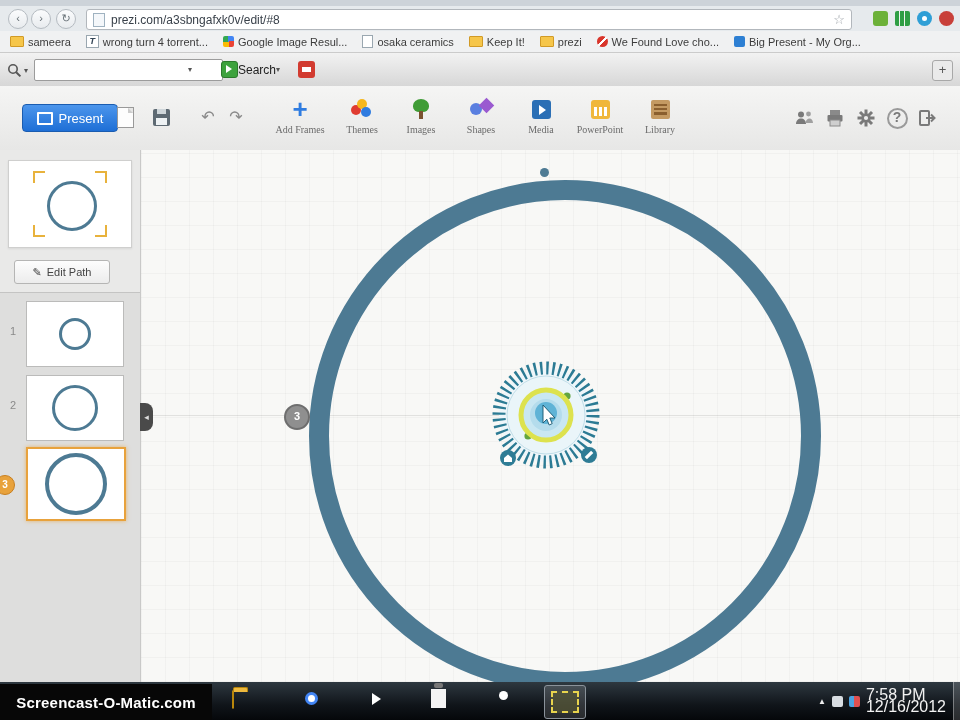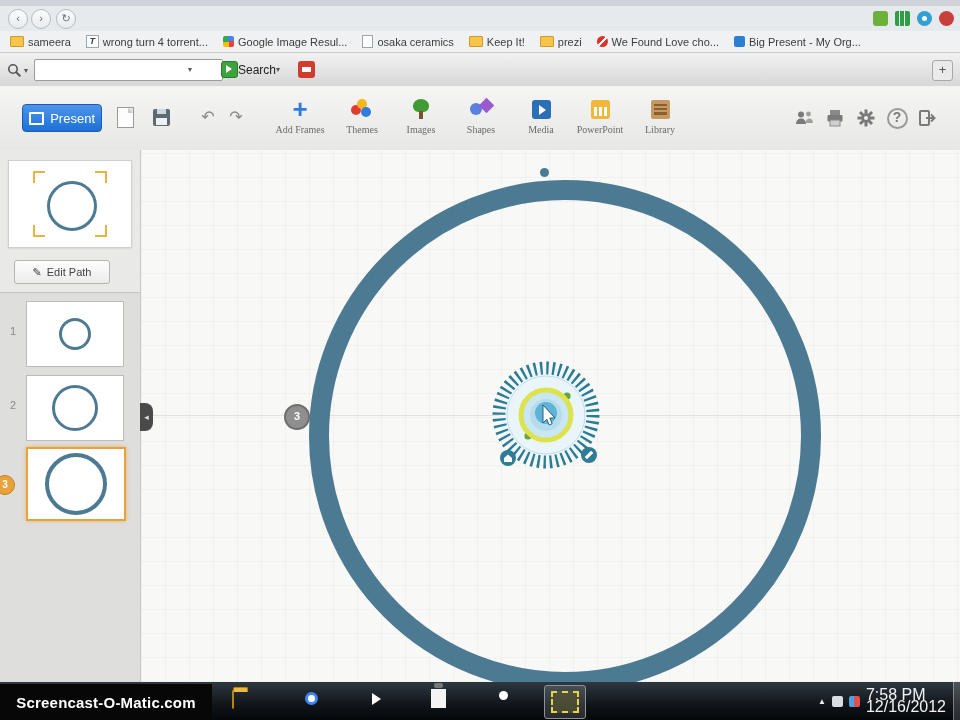--- a/index.html
+++ b/index.html
@@ -48,21 +48,21 @@
     font-size:12px;color:#222;cursor:pointer;border-radius:3px;}
   .go-ic{width:15px;height:15px;background:#3da23d;border-radius:3px;border:1px solid #2c7a2c;position:relative;}
   .go-ic::after{content:"";position:absolute;left:4px;top:3px;border-left:6px solid #fff;border-top:4px solid transparent;border-bottom:4px solid transparent;}
   .red-ic{position:absolute;left:298px;top:8px;width:17px;height:17px;background:#d23b30;border-radius:3px;cursor:pointer;}
   .red-ic::after{content:"";position:absolute;left:4px;top:6px;width:9px;height:5px;background:#fff;}
   .plus-btn{position:absolute;right:7px;top:7px;width:19px;height:19px;background:#eaeaea;border:1px solid #a8a8a8;
     border-radius:3px;color:#555;font-size:13px;line-height:17px;text-align:center;cursor:pointer;}
 
   
   .prezi-toolbar{position:absolute;left:0;top:86px;width:100%;height:64px;background:linear-gradient(#f5f5f4,#e7e7e6);border-bottom:1px solid #c6c6c5;}
-  .present-btn{position:absolute;left:22px;top:18px;width:80px;height:28px;border-radius:4px;border:1px solid #1a5cb0;
+  .present-btn{position:absolute;left:22px;top:18px;width:96px;height:28px;border-radius:4px;border:1px solid #1a5cb0;
     background:linear-gradient(#4c96ec,#1e6fd6);color:#fff;font-size:13px;display:flex;align-items:center;justify-content:center;gap:6px;cursor:pointer;}
   .present-ic{width:12px;height:9px;border:2px solid #fff;border-radius:1px;}
   .flat-btn{position:absolute;top:16px;width:30px;height:30px;display:flex;align-items:center;justify-content:center;cursor:pointer;}
   .newdoc{width:15px;height:19px;background:#fdfdfd;border:1px solid #999;position:relative;}
   .newdoc::after{content:"";position:absolute;right:0;top:0;border-left:5px solid #ccc;border-top:5px solid #e7e7e6;}
   .savedisk{width:17px;height:17px;background:#5e6a73;border-radius:2px;position:relative;}
   .savedisk::before{content:"";position:absolute;left:4px;top:0;width:9px;height:5px;background:#cfd6da;}
   .savedisk::after{content:"";position:absolute;left:3px;bottom:1px;width:11px;height:7px;background:#eef2f4;}
   .hist-btn{position:absolute;top:19px;width:24px;height:24px;font-size:16px;color:#8a8a8a;text-align:center;line-height:24px;cursor:pointer;}
 
@@ -160,20 +160,25 @@
 </head>
 <body>
 
 <div class="screen">
 
   <div class="tab-strip"></div>
   <div class="addr-row">
     <div class="nav-btn nav-back">‹</div>
     <div class="nav-btn nav-fwd">›</div>
     <div class="nav-btn nav-reload">↻</div>
+    <div class="omnibox">
+      <span class="favicon"></span>
+      <span class="url-text">prezi.com/a3sbngafxk0v/edit/#8</span>
+      <span class="star-icon">☆</span>
+    </div>
     <div class="ext-icons">
       <span class="ext ext-evernote"></span>
       <span class="ext ext-bars"></span>
       <span class="ext ext-eye"></span>
       <span class="ext ext-red"></span>
     </div>
   </div>
 
   <div class="bookmarks">
     <span class="bm">

